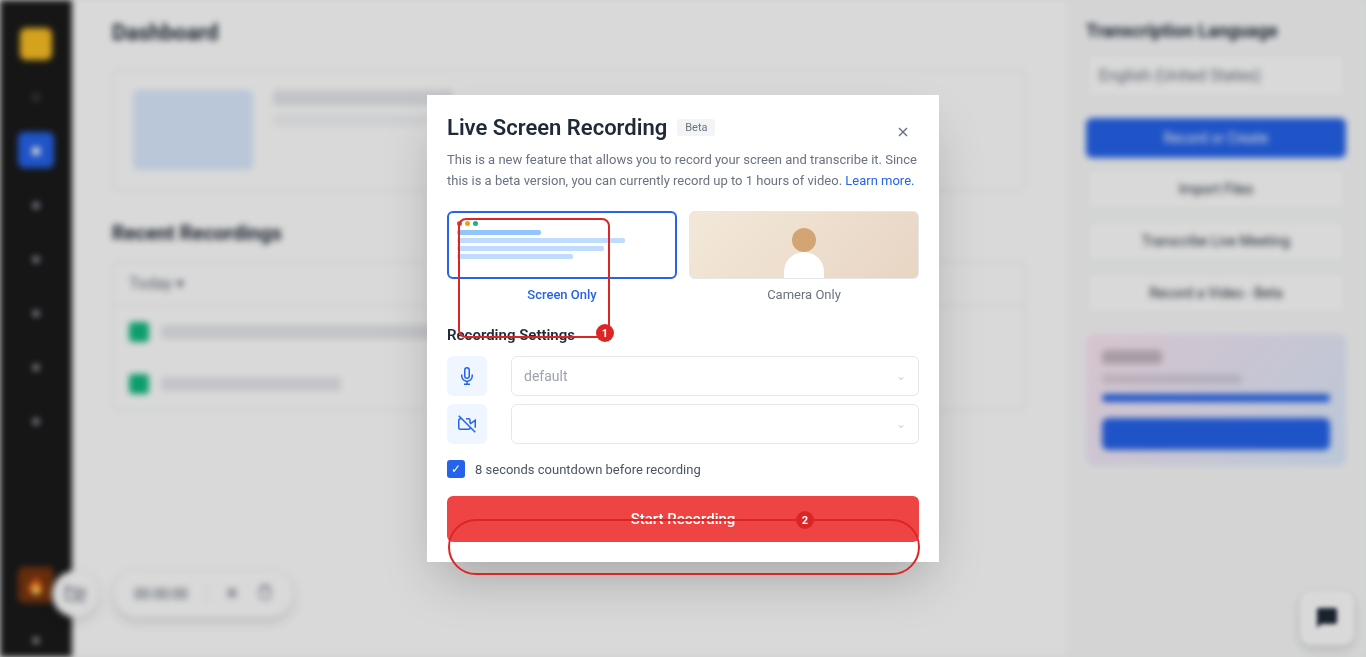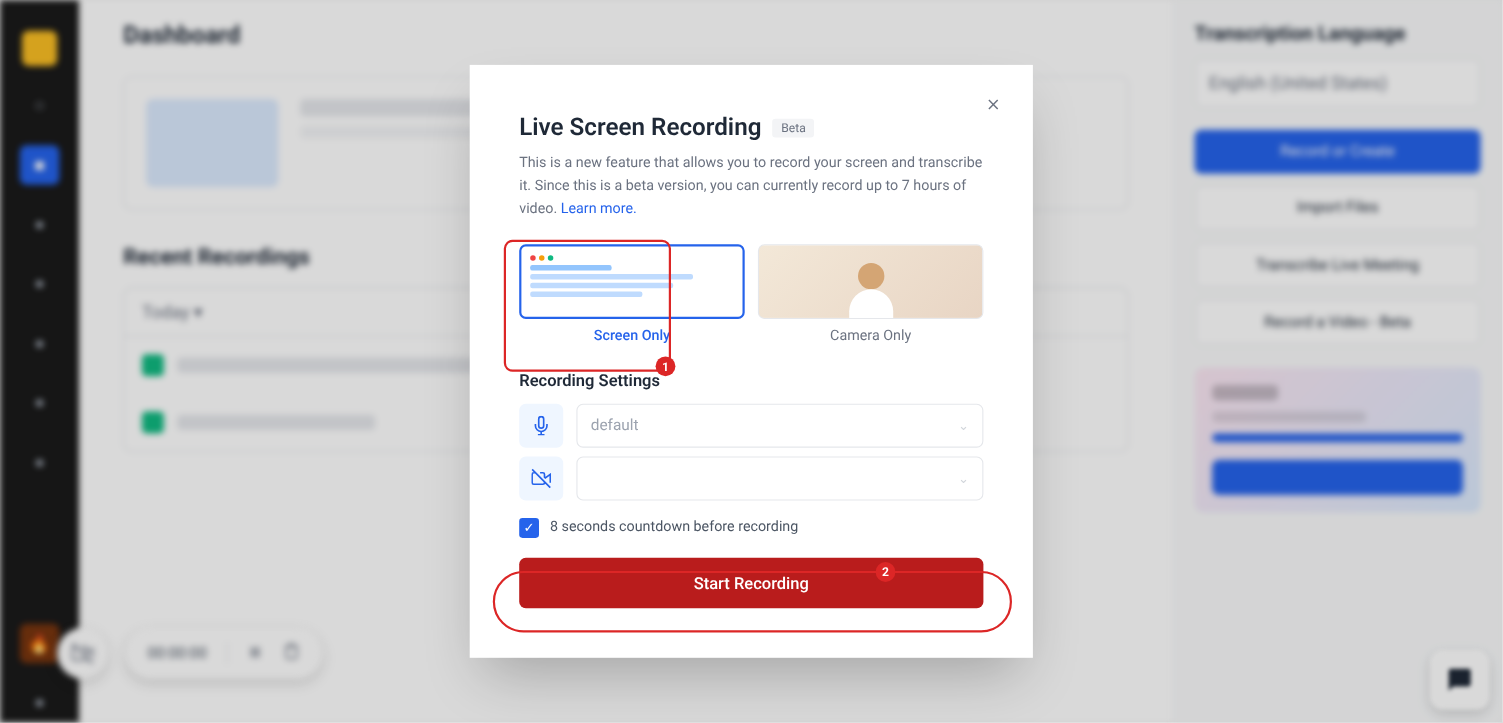--- a/index.html
+++ b/index.html
@@ -20,21 +20,21 @@
 .list-item{display:flex;align-items:center;gap:12px;padding:16px}
 .list-icon{width:20px;height:20px;background:#10b981;border-radius:4px}
 .right-panel{width:300px;padding:20px;background:#f9fafb}
 .panel-title{font-size:18px;font-weight:700;margin-bottom:12px;color:#1f2937}
 .dropdown{background:#fff;border:1px solid #e5e7eb;border-radius:6px;padding:12px;margin-bottom:20px;color:#6b7280}
 .btn{display:block;width:100%;padding:12px;border-radius:6px;border:none;margin-bottom:10px;font-size:14px;cursor:pointer}
 .btn-primary{background:#2563eb;color:#fff}
 .btn-outline{background:#fff;border:1px solid #e5e7eb;color:#1f2937}
 .promo{background:linear-gradient(135deg,#fce7f3,#dbeafe);border-radius:8px;padding:16px;margin-top:20px}
 .overlay{position:absolute;inset:0;background:rgba(0,0,0,0.15);display:flex;align-items:center;justify-content:center}
-.modal{width:512px;background:#fff;border-radius:0;padding:45px;position:relative;box-shadow:0 25px 50px -12px rgba(0,0,0,0.25)}
+.modal{width:512px;background:#fff;border-radius:0;padding:20px;position:relative;box-shadow:0 25px 50px -12px rgba(0,0,0,0.25)}
 .modal-header{display:flex;align-items:center;gap:10px;margin-bottom:10px}
 .modal-title{font-size:22px;font-weight:600;color:#1f2937}
 .beta-badge{background:#f3f4f6;color:#6b7280;font-size:11px;padding:2px 8px;border-radius:3px}
 .close-btn{position:absolute;top:28px;right:28px;cursor:pointer;color:#6b7280;font-size:18px}
 .modal-desc{font-size:13px;color:#6b7280;line-height:1.6;margin-bottom:20px}
 .modal-desc a{color:#2563eb;text-decoration:none}
 .section-label{font-size:15px;font-weight:600;color:#1f2937;margin-bottom:12px}
 .video-options{display:flex;gap:12px;margin-bottom:24px}
 .video-opt{flex:1;cursor:pointer}
 .video-opt-img{width:100%;height:68px;border-radius:6px;position:relative;overflow:hidden;background:#fff;border:1px solid #e5e7eb}
@@ -49,28 +49,28 @@
 .vo-person{position:absolute;bottom:0;left:50%;transform:translateX(-50%);width:50px;height:50px}
 .vo-head{width:24px;height:24px;border-radius:50%;background:#d4a574;margin:0 auto}
 .vo-body{width:40px;height:26px;background:#fff;border-radius:20px 20px 0 0;margin:0 auto}
 .vo-avatar{position:absolute;bottom:4px;right:4px;width:24px;height:24px;border-radius:50%;background:#d4a574;border:2px solid #fff}
 .annotation-box{position:absolute;border:2px solid #dc2626;border-radius:8px;pointer-events:none}
 .annotation-badge{position:absolute;width:18px;height:18px;border-radius:50%;background:#dc2626;color:#fff;font-size:11px;font-weight:700;display:flex;align-items:center;justify-content:center}
 .annot1{top:218px;left:458px;width:152px;height:120px}
 .annot1 .annotation-badge{bottom:-6px;right:-6px}
 .annot2{top:519px;left:448px;width:472px;height:56px;border-radius:28px}
 .annot2 .annotation-badge{top:-10px;right:104px}
-.settings-row{display:flex;gap:12px;margin-bottom:8px}
+.settings-row{display:flex;gap:24px;margin-bottom:8px}
 .setting-icon{width:40px;height:40px;background:#eff6ff;border-radius:6px;display:flex;align-items:center;justify-content:center;color:#2563eb}
 .setting-select{flex:1;height:40px;border:1px solid #e5e7eb;border-radius:6px;padding:0 12px;color:#9ca3af;display:flex;align-items:center;justify-content:space-between;cursor:pointer;font-size:14px}
 .chevron{color:#d1d5db;font-size:12px}
 .checkbox-row{display:flex;align-items:center;gap:10px;margin:16px 0 18px}
 .checkbox{width:18px;height:18px;background:#2563eb;border-radius:3px;display:flex;align-items:center;justify-content:center;color:#fff;font-size:12px;cursor:pointer}
 .checkbox-label{font-size:13px;color:#4b5563}
-.start-btn{width:100%;padding:14px;background:#b91c1c;color:#fff;border:none;border-radius:6px;font-size:15px;font-weight:500;cursor:pointer}
+.start-btn{width:100%;padding:14px;background:#ef4444;color:#fff;border:none;border-radius:6px;font-size:15px;font-weight:500;cursor:pointer}
 .floating-controls{position:absolute;bottom:40px;left:52px;display:flex;gap:16px;align-items:center;filter:blur(3px)}
 .float-circle{width:46px;height:46px;border-radius:50%;background:#fff;box-shadow:0 4px 12px rgba(0,0,0,0.15);display:flex;align-items:center;justify-content:center;color:#6b7280}
 .float-pill{height:46px;border-radius:23px;background:#fff;box-shadow:0 4px 12px rgba(0,0,0,0.15);display:flex;align-items:center;padding:0 20px;gap:18px;color:#6b7280}
 .timer{font-size:14px;color:#4b5563}
 .divider{width:1px;height:20px;background:#e5e7eb}
 .chat-bubble{position:absolute;bottom:12px;right:12px;width:54px;height:54px;border-radius:12px;background:#fff;box-shadow:0 4px 12px rgba(0,0,0,0.15);display:flex;align-items:center;justify-content:center;filter:blur(2px)}
 </style>
 </head>
 <body>
 
@@ -162,21 +162,21 @@
       <svg width="16" height="16" viewBox="0 0 24 24" fill="none" stroke="currentColor" stroke-width="2">
           <line x1="18" y1="6" x2="6" y2="18"></line>
           <line x1="6" y1="6" x2="18" y2="18"></line>
         </svg>
     </div>
     <div class="modal-header">
       <h2 class="modal-title">Live Screen Recording</h2>
       <span class="beta-badge">Beta</span>
     </div>
     <p class="modal-desc">
-      <span>This is a new feature that allows you to record your screen and transcribe it. Since this is a beta version, you can currently record up to 7 hours of video. </span><a href="#">Learn more.</a>
+      <span>This is a new feature that allows you to record your screen and transcribe it. Since this is a beta version, you can currently record up to 1 hours of video. </span><a href="#">Learn more.</a>
     </p>
     <div class="video-options">
       <div class="video-opt selected">
         <div class="video-opt-img">
           <div class="vo-screen">
             <div class="vo-dots">
                 <div class="vo-dot" style="background:#ef4444"></div>
                 <div class="vo-dot" style="background:#f59e0b"></div>
                 <div class="vo-dot" style="background:#10b981"></div>
               </div>

